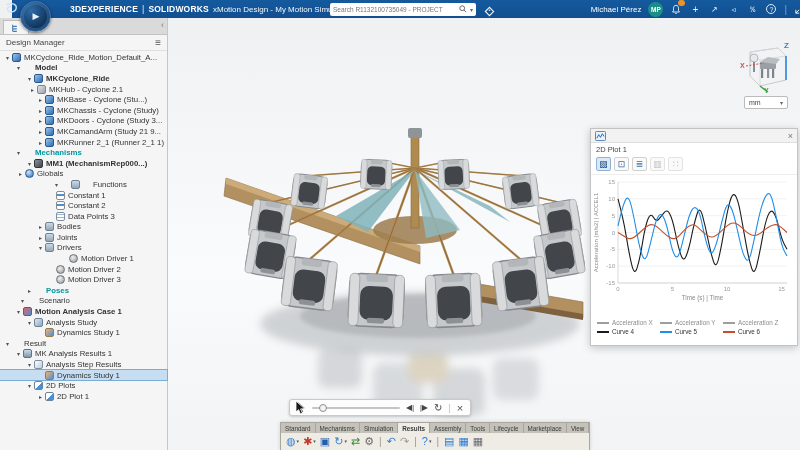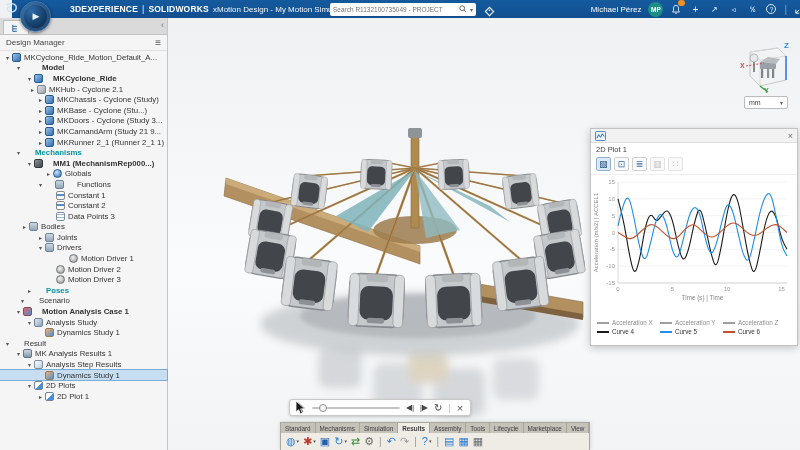--- a/index.html
+++ b/index.html
@@ -35,21 +35,21 @@
   #side-tab-active { width:26px; height:14px; background:#f5f5f5; border:1px solid #bdbdbd; border-bottom:none; margin-left:3px; display:flex; align-items:center; justify-content:center; }
   #side-collapse { position:absolute; right:3px; top:2px; color:#777; font-size:9px; }
   #side-header { height:16px; display:flex; align-items:center; justify-content:space-between; padding:0 6px; border-bottom:1px solid #e0e0e0; }
   #side-title { font-size:8px; color:#444; }
   #side-menu { font-size:10px; color:#555; }
   #tree { padding-top:1px; }
   .trow { display:flex; align-items:center; height:10.6px; padding-right:2px; white-space:nowrap; }
   .trow .arr { width:9px; font-size:6px; color:#555; text-align:center; flex:none; }
   .trow .ti { flex:none; margin-right:3px; }
   .trow .lbl { font-size:7.8px; color:#333; overflow:hidden; text-overflow:ellipsis; }
-  .trow.bold .lbl { font-weight:bold;margin-left:7px; }
+  .trow.bold .lbl { font-weight:bold; }
   .trow.teal .lbl { color:#0097a0; font-weight:bold; }
   .trow.sel { background:#c7def2; outline:1px solid #7aadd6; }
   .ti { width:9px; height:9px; border-radius:2px; display:inline-block; }
   .ti-asm { background:linear-gradient(135deg,#9cc4e8,#2f6db2); border:.5px solid #275a8f; }
   .ti-part { background:linear-gradient(135deg,#e3e6ea,#9aa2ab); border:.5px solid #7c858e; }
   .ti-mech { background:linear-gradient(135deg,#8d9299,#41454b); border:.5px solid #33373c; }
   .ti-globe { background:radial-gradient(circle at 35% 30%,#cfe6ff,#2a6db5); border-radius:50%; border:.5px solid #275a8f; }
   .ti-folder { background:linear-gradient(#cdd9e4,#92a7ba); border:.5px solid #6d8296; }
   .ti-const { background:linear-gradient(#ffffff 35%,#4a90d9 35%,#4a90d9 62%,#ffffff 62%); border:.5px solid #8a8a8a; }
   .ti-table { background:repeating-linear-gradient(0deg,#fff,#fff 2px,#9fb6cc 2px,#9fb6cc 3px); border:.5px solid #7c8fa2; }
@@ -201,26 +201,26 @@
           <span class="lbl">MKCyclone_Ride</span>
         </div>
         <div class="trow" style="padding-left: 28px;">
           <span class="arr">▸</span>
           <span class="ti ti-part"></span>
           <span class="lbl">MKHub - Cyclone 2.1</span>
         </div>
         <div class="trow" style="padding-left: 36px;">
           <span class="arr">▸</span>
           <span class="ti ti-asm"></span>
+          <span class="lbl">MKBase - Cyclone (Stu...)</span>
+        </div>
+        <div class="trow" style="padding-left: 36px;">
+          <span class="arr">▸</span>
+          <span class="ti ti-asm"></span>
           <span class="lbl">MKChassis - Cyclone (Study)</span>
-        </div>
-        <div class="trow" style="padding-left: 36px;">
-          <span class="arr">▸</span>
-          <span class="ti ti-asm"></span>
-          <span class="lbl">MKBase - Cyclone (Stu...)</span>
         </div>
         <div class="trow" style="padding-left: 36px;">
           <span class="arr">▸</span>
           <span class="ti ti-asm"></span>
           <span class="lbl">MKDoors - Cyclone (Study 3...</span>
         </div>
         <div class="trow" style="padding-left: 36px;">
           <span class="arr">▸</span>
           <span class="ti ti-asm"></span>
           <span class="lbl">MKCamandArm (Study 21 9...</span>
@@ -233,46 +233,46 @@
         <div class="trow teal" style="padding-left: 14px;">
           <span class="arr">▾</span>
           <span class="ti ti-none"></span>
           <span class="lbl">Mechanisms</span>
         </div>
         <div class="trow bold" style="padding-left: 25px;">
           <span class="arr">▾</span>
           <span class="ti ti-mech"></span>
           <span class="lbl">MM1 (MechanismRep000...)</span>
         </div>
-        <div class="trow" style="padding-left: 44px;">
+        <div class="trow" style="padding-left: 16px;">
           <span class="arr">▸</span>
           <span class="ti ti-globe"></span>
           <span class="lbl">Globals</span>
         </div>
-        <div class="trow" style="padding-left: 36px; gap: 10px;">
+        <div class="trow" style="padding-left: 52px; gap: 10px;">
           <span class="arr">▾</span>
           <span class="ti ti-folder"></span>
           <span class="lbl">Functions</span>
         </div>
         <div class="trow" style="padding-left: 47px;">
           <span class="arr"></span>
           <span class="ti ti-const"></span>
           <span class="lbl">Constant 1</span>
         </div>
         <div class="trow" style="padding-left: 47px;">
           <span class="arr"></span>
           <span class="ti ti-const"></span>
           <span class="lbl">Constant 2</span>
         </div>
         <div class="trow" style="padding-left: 47px;">
           <span class="arr"></span>
           <span class="ti ti-table"></span>
           <span class="lbl">Data Points 3</span>
         </div>
-        <div class="trow" style="padding-left: 20px;">
+        <div class="trow" style="padding-left: 36px;">
           <span class="arr">▸</span>
           <span class="ti ti-folder"></span>
           <span class="lbl">Bodies</span>
         </div>
         <div class="trow" style="padding-left: 36px;">
           <span class="arr">▸</span>
           <span class="ti ti-folder"></span>
           <span class="lbl">Joints</span>
         </div>
         <div class="trow" style="padding-left: 36px;">

